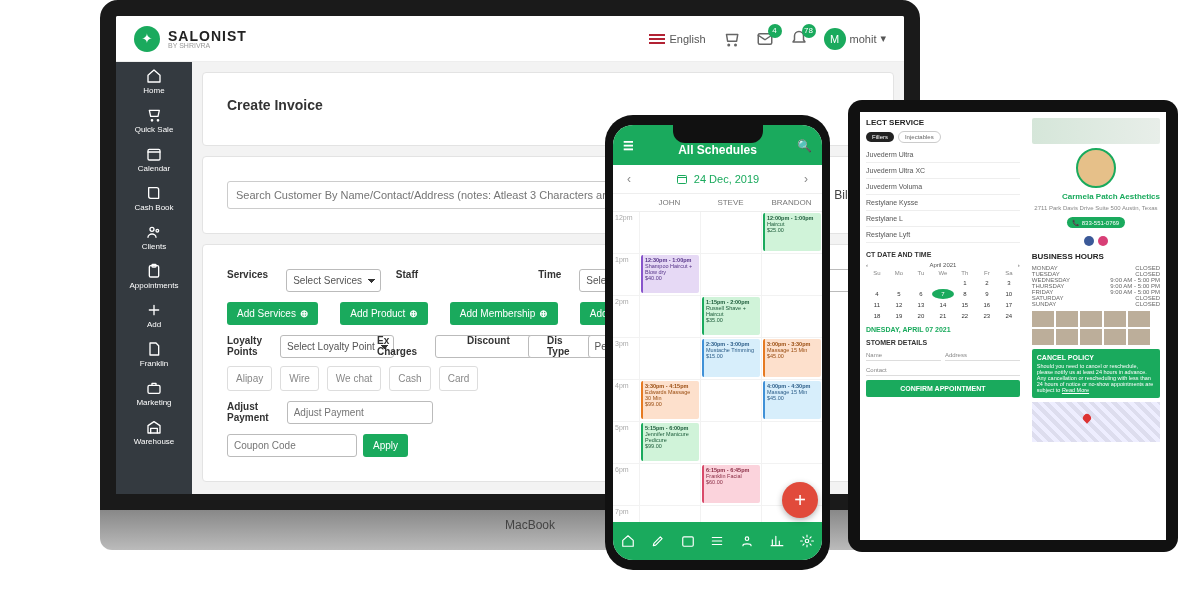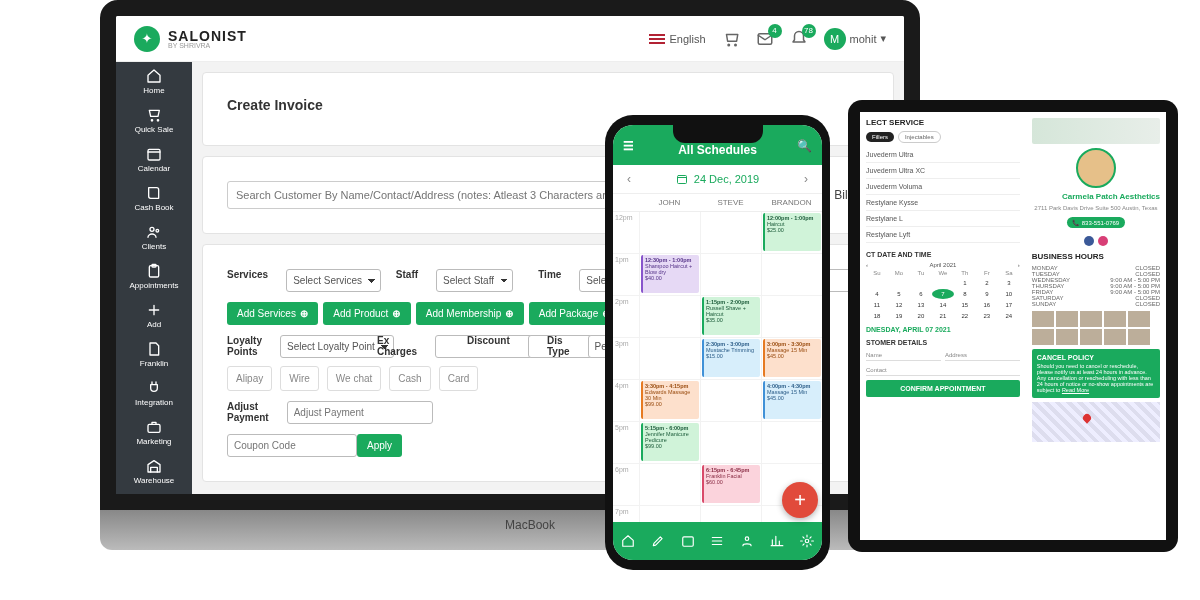--- a/index.html
+++ b/index.html
@@ -35,27 +35,27 @@
 .card-title{font-size:14px;font-weight:700;color:#333;margin-bottom:8px}
 .search-inp{width:100%;border:1px solid #ccc;border-radius:3px;padding:7px 8px;font-size:11px;color:#999}
 .billdate{font-size:12px;color:#444}
 
 .form-row{display:flex;gap:10px;margin-bottom:8px}
 .form-col{display:flex;gap:18px}
 .lbl{font-size:10px;font-weight:700;color:#333}
 .sel,.inp{border:1px solid #bbb;border-radius:3px;padding:5px 6px;font-size:10px;color:#555;background:#fff}
 .sel{appearance:none;background-image:linear-gradient(45deg,transparent 50%,#333 50%),linear-gradient(135deg,#333 50%,transparent 50%);background-position:right 8px center,right 4px center;background-size:4px 4px,4px 4px;background-repeat:no-repeat;padding-right:18px}
 
-.btn-row{display:flex;gap:5px;margin:10px 0}
+.btn-row{display:flex;gap:22px;margin:10px 0}
 .gbtn{background:#1aaa5d;color:#fff;border:none;border-radius:3px;padding:6px 10px;font-size:10px;display:flex;align-items:center;gap:4px;cursor:pointer}
 .gbtn .plus{font-weight:700}
 
 .paybox{border:1px solid #ddd;border-radius:3px;padding:6px 8px;font-size:10px;color:#888}
 .pay-row{display:flex;gap:8px;margin-bottom:10px}
-.coupon-row{display:flex;align-items:flex-start}
+.coupon-row{display:flex;gap:6px;align-items:flex-start}
 
 
 .phone{position:absolute;left:605px;top:115px;width:225px;height:455px;background:#111;border-radius:28px;padding:10px 8px}
 .phone .notch{position:absolute;top:10px;left:50%;transform:translateX(-50%);width:90px;height:18px;background:#111;border-radius:0 0 12px 12px;z-index:3}
 .phone .pscreen{background:#fff;width:100%;height:100%;border-radius:20px;overflow:hidden;display:flex;flex-direction:column}
 .ph-top{background:#1aaa5d;color:#fff;height:40px;display:flex;align-items:center;justify-content:center;font-size:12px;font-weight:600;position:relative;padding-top:10px}
 .ph-top .menu-icon,.ph-top .srch-icon{position:absolute;top:14px;color:#fff}
 .ph-top .menu-icon{left:10px}
 .ph-top .srch-icon{right:10px}
 .ph-date{display:flex;align-items:center;justify-content:center;gap:6px;color:#1aaa5d;font-size:11px;padding:8px 0;border-bottom:1px solid #eee}
@@ -218,26 +218,20 @@
               <span>Add</span>
             </div>
           <div class="sb-item">
               <svg viewBox="0 0 24 24">
                 <path d="M6 3h9l4 4v14H6z"></path>
               </svg>
               <span>Franklin</span>
             </div>
           <div class="sb-item">
               <svg viewBox="0 0 24 24">
-                <path d="M9 3v4M15 3v4M7 7h10v5a5 5 0 01-10 0z"></path>
-              </svg>
-              <span>Integration</span>
-            </div>
-          <div class="sb-item">
-              <svg viewBox="0 0 24 24">
                 <rect x="3" y="8" width="18" height="12" rx="2"></rect>
                 <path d="M9 8V5h6v3"></path>
               </svg>
               <span>Marketing</span>
             </div>
           <div class="sb-item">
               <svg viewBox="0 0 24 24">
                 <path d="M3 10l9-6 9 6v11H3z"></path>
                 <path d="M7 21v-7h10v7"></path>
               </svg>
@@ -257,21 +251,20 @@
           </div>
 
           <div class="card">
             <div class="form-row">
               <div class="form-col" style="flex:1.2">
                 <span class="lbl">Services</span>
                 <select class="sel"><option>Select Services</option></select>
               </div>
               <div class="form-col" style="flex:1">
                 <span class="lbl">Staff</span>
-                <select class="sel"><option>Select Staff</option></select>
               </div>
               <div class="form-col" style="flex:1">
                 <span class="lbl">Time</span>
                 <select class="sel"><option>Select Time</option></select>
               </div>
               <div class="form-col" style="flex:.9">
                 <span class="lbl">Price</span>
                 <input class="inp" style="">
               </div>
             </div>

